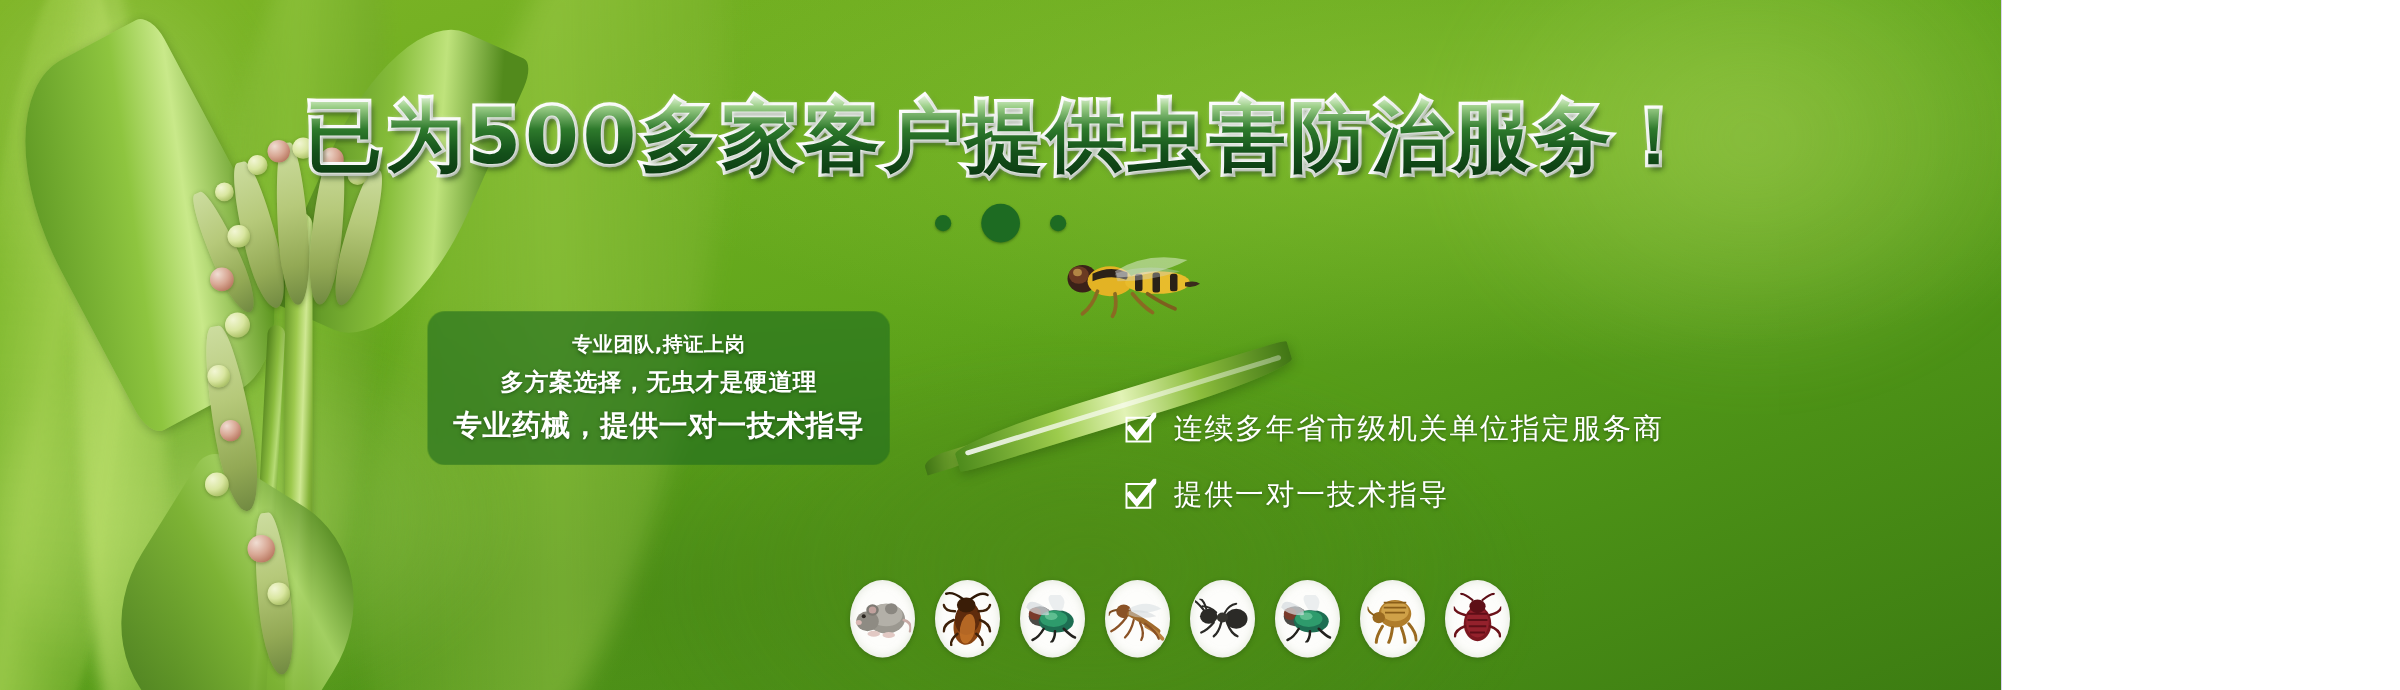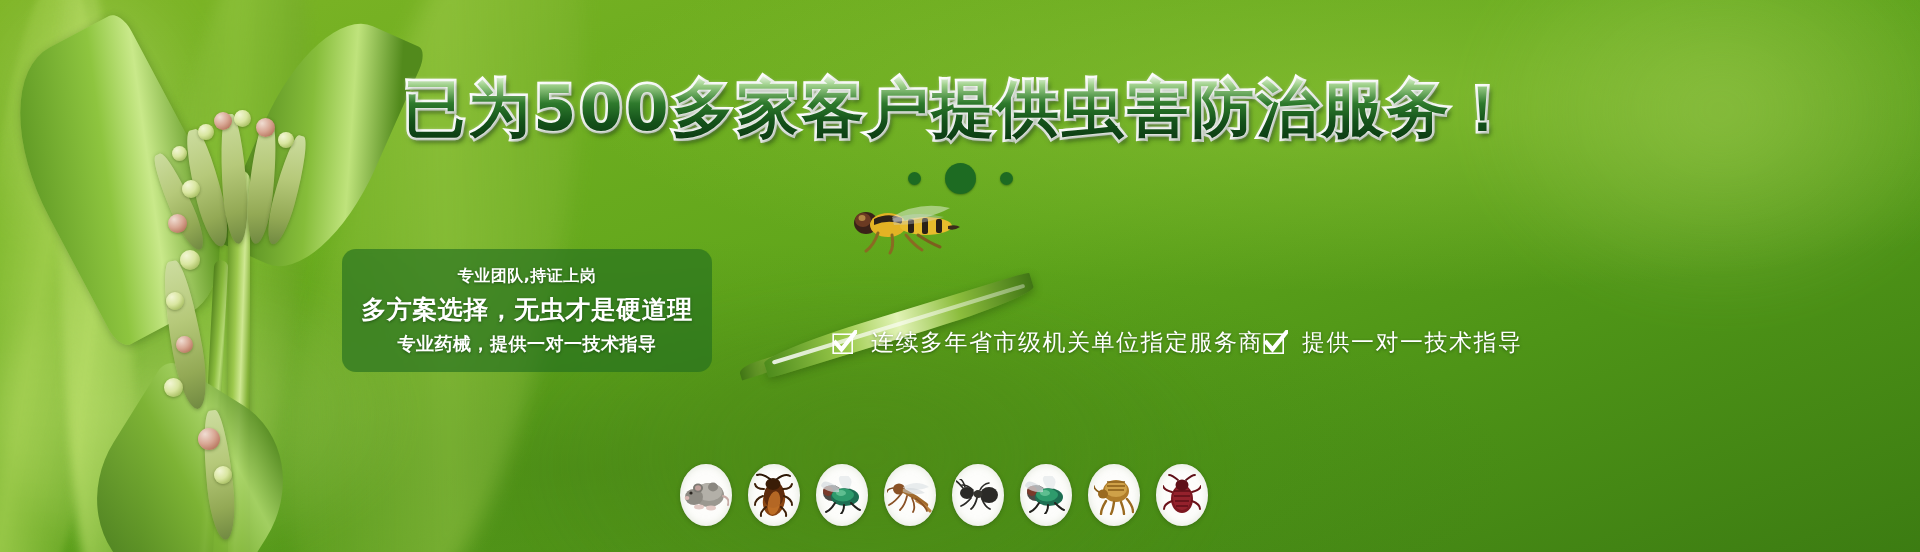--- a/index.html
+++ b/index.html
@@ -1,18 +1,18 @@
 <!DOCTYPE html>
 <html><head>
 <meta charset="utf-8">
 <style>
   html,body{margin:0;padding:0;}
   body{width:1920px;height:552px;overflow:hidden;font-family:"Liberation Sans","DejaVu Sans",sans-serif;}
 
-  #banner{position:relative;width:1920px;height:552px;overflow:hidden;background:#8b5cf6;}
+  #banner{position:relative;width:1601px;height:552px;overflow:hidden;background:#8b5cf6;}
 
   
   .bg-base{position:absolute;inset:0;
     background:
       radial-gradient(ellipse 60% 50% at 72% 18%, rgba(150,200,60,.55), rgba(150,200,60,0) 70%),
       radial-gradient(ellipse 70% 60% at 30% 85%, rgba(60,120,20,.45), rgba(60,120,20,0) 70%),
       linear-gradient(160deg,#7fb527 0%,#6fae20 22%,#5fa51b 48%,#4e9417 72%,#3c7c12 100%);
   }
   
   .blade{position:absolute;filter:blur(3px);border-radius:50% 50% 45% 45%/60% 60% 40% 40%;opacity:.95;}
@@ -101,25 +101,25 @@
   
   .glassbox{position:absolute;left:342px;top:249px;width:370px;height:123px;
     border-radius:14px;background:rgba(33,108,30,.62);
     backdrop-filter:blur(2px);}
   .glass-lines{position:absolute;left:342px;top:249px;width:370px;height:123px;
     display:flex;flex-direction:column;justify-content:center;align-items:center;gap:6px;}
   .gl-line{color:#ffffff;font-weight:bold;white-space:nowrap;
     text-shadow:0 1px 3px rgba(10,45,5,.55);
     font-family:"DejaVu Sans","Liberation Sans",sans-serif;}
   .gl-line.l1{font-size:16px;letter-spacing:.5px;}
-  .gl-line.l2{font-size:25px;letter-spacing:.5px;}
-  .gl-line.l3{font-size:18px;letter-spacing:.5px;text-align:right;}
-
-  
-  .checks{position:absolute;left:832px;top:327px;display:flex;flex-direction:row;}
+  .gl-line.l2{font-size:19px;letter-spacing:.5px;}
+  .gl-line.l3{font-size:23px;letter-spacing:.5px;text-align:right;}
+
+  
+  .checks{position:absolute;left:900px;top:327px;display:flex;flex-direction:column;gap:22px;}
   .check-row{display:flex;align-items:center;gap:14px;}
   .cbox{width:25px;height:25px;flex:0 0 auto;position:relative;}
   .cbox svg{display:block;}
   .ctext{color:#ffffff;font-size:23px;letter-spacing:1.5px;white-space:nowrap;
     text-shadow:0 1px 3px rgba(10,45,5,.5);
     font-family:"DejaVu Sans","Liberation Sans",sans-serif;}
 
   
   .pestrow{position:absolute;left:680px;top:464px;display:flex;align-items:center;gap:16px;}
   .pest{width:52px;height:62px;border-radius:50%;background:#fdfdfb;

